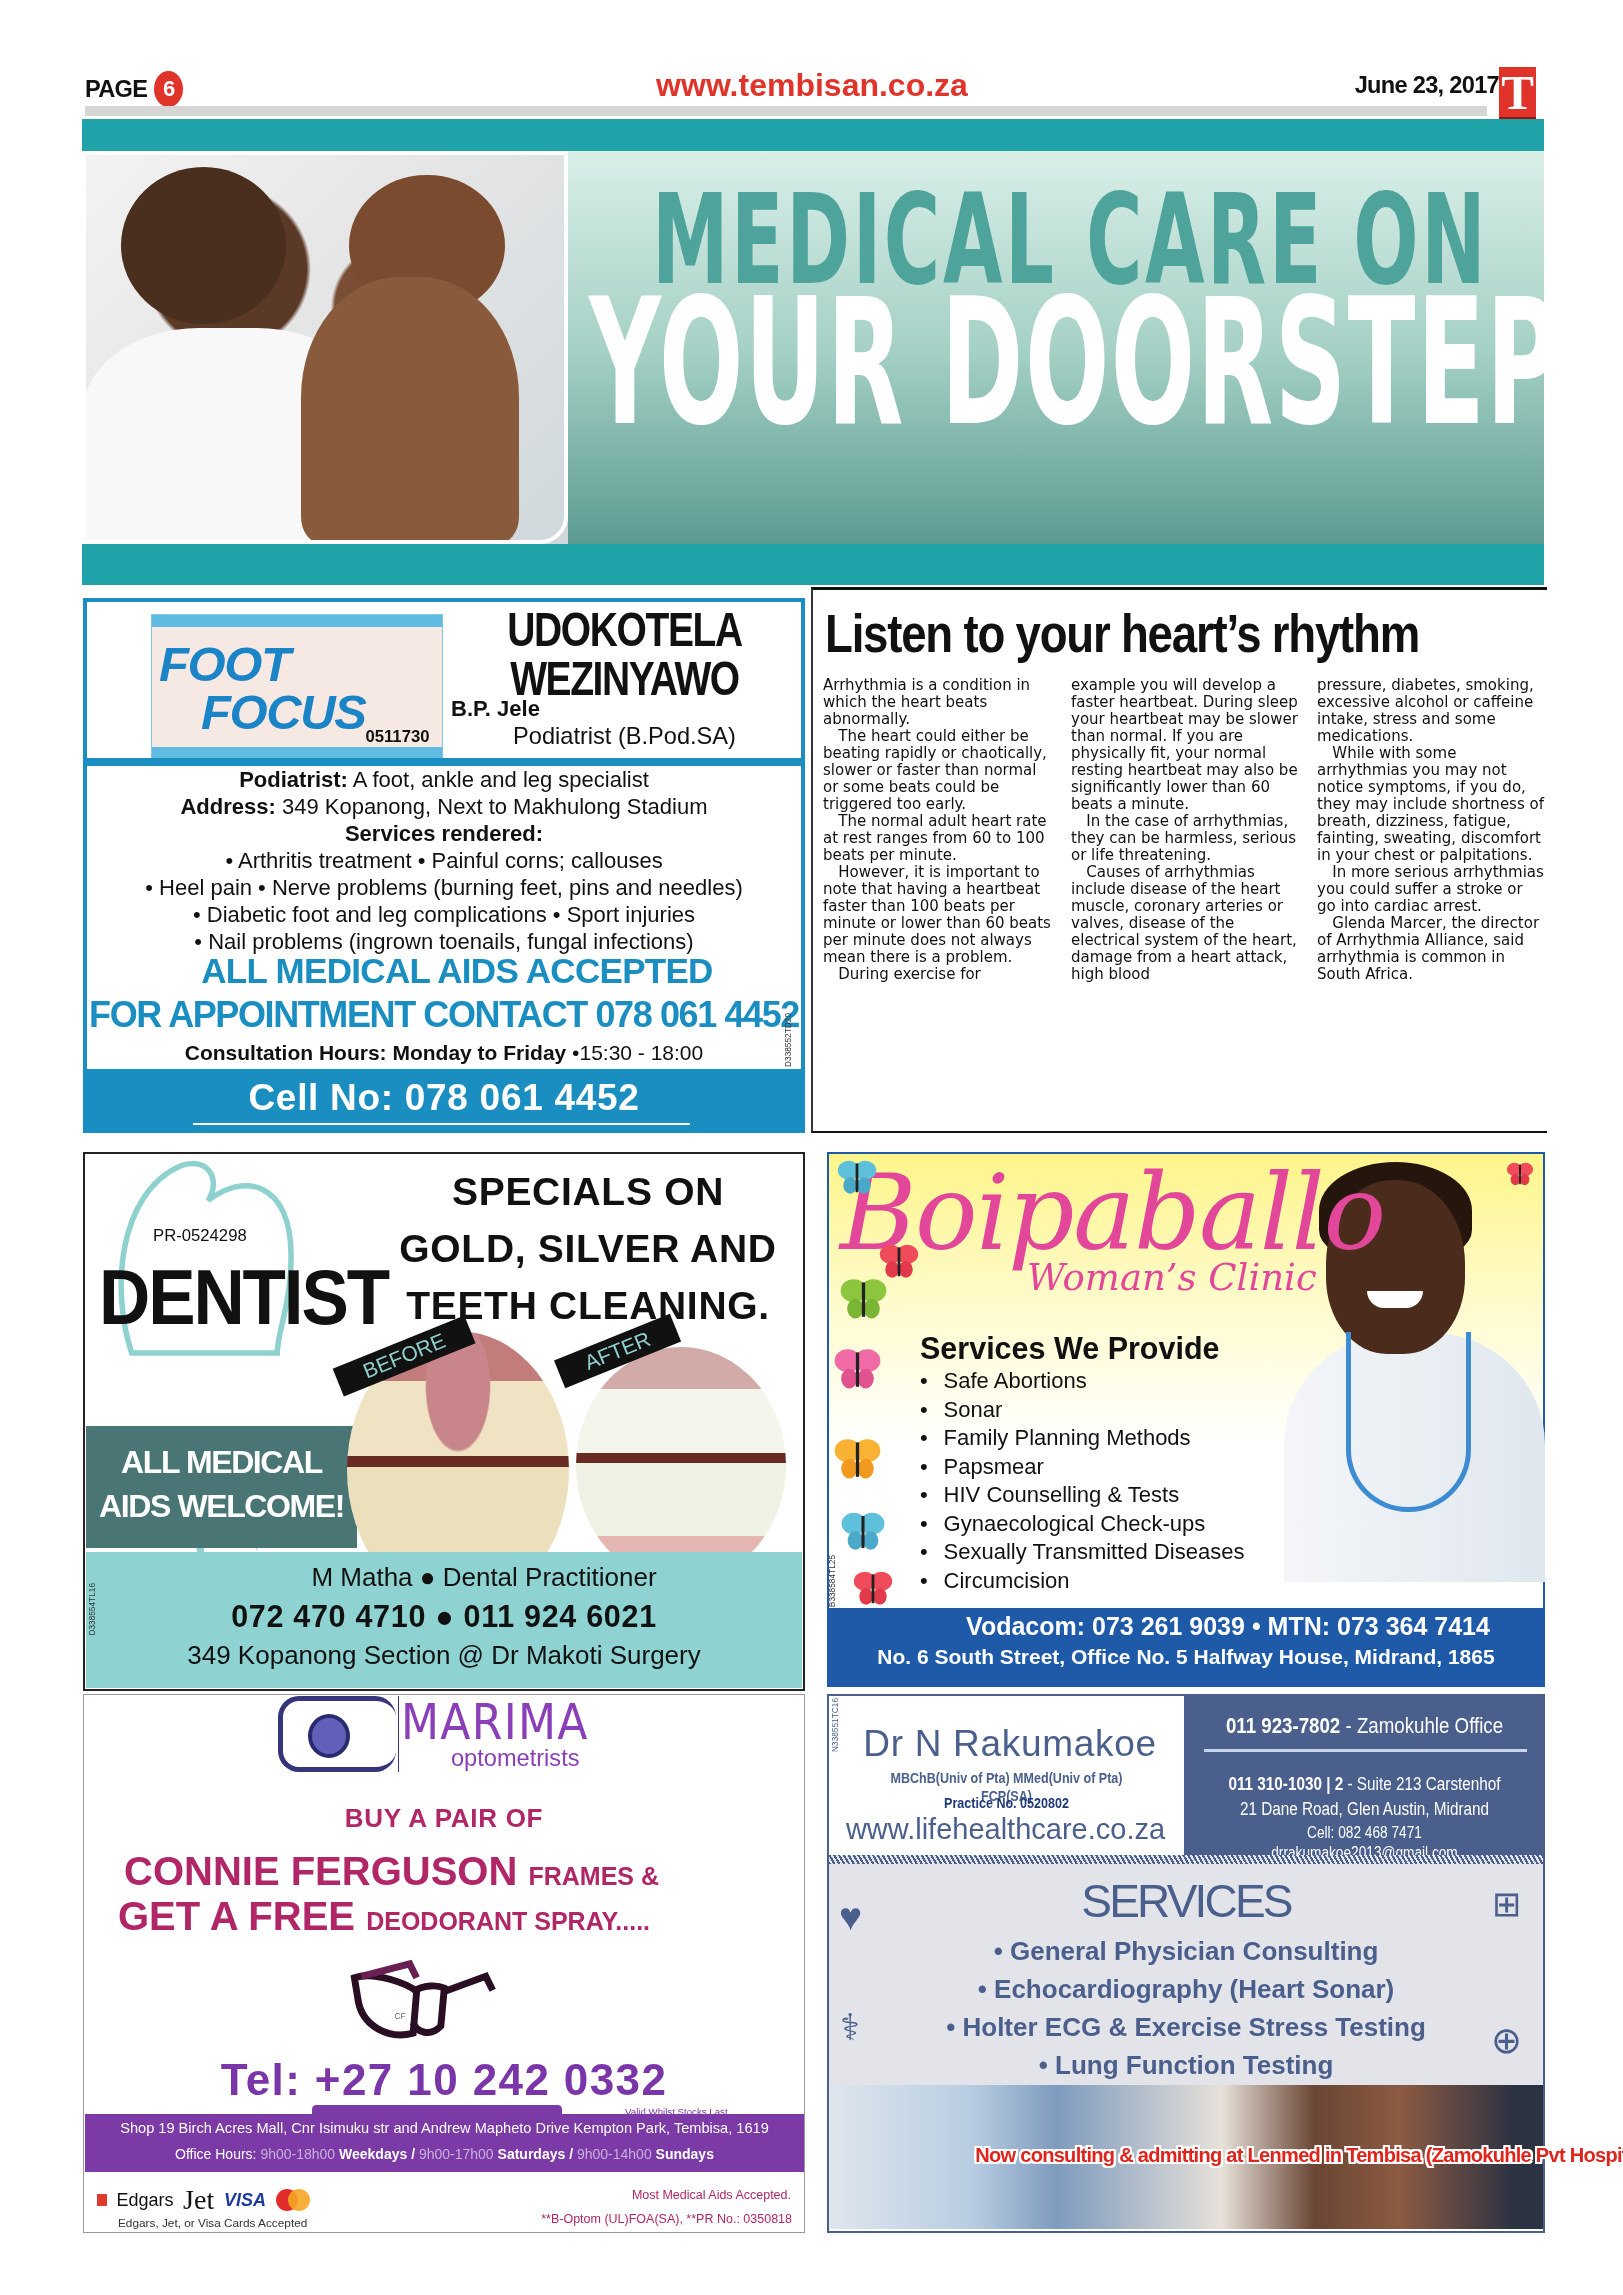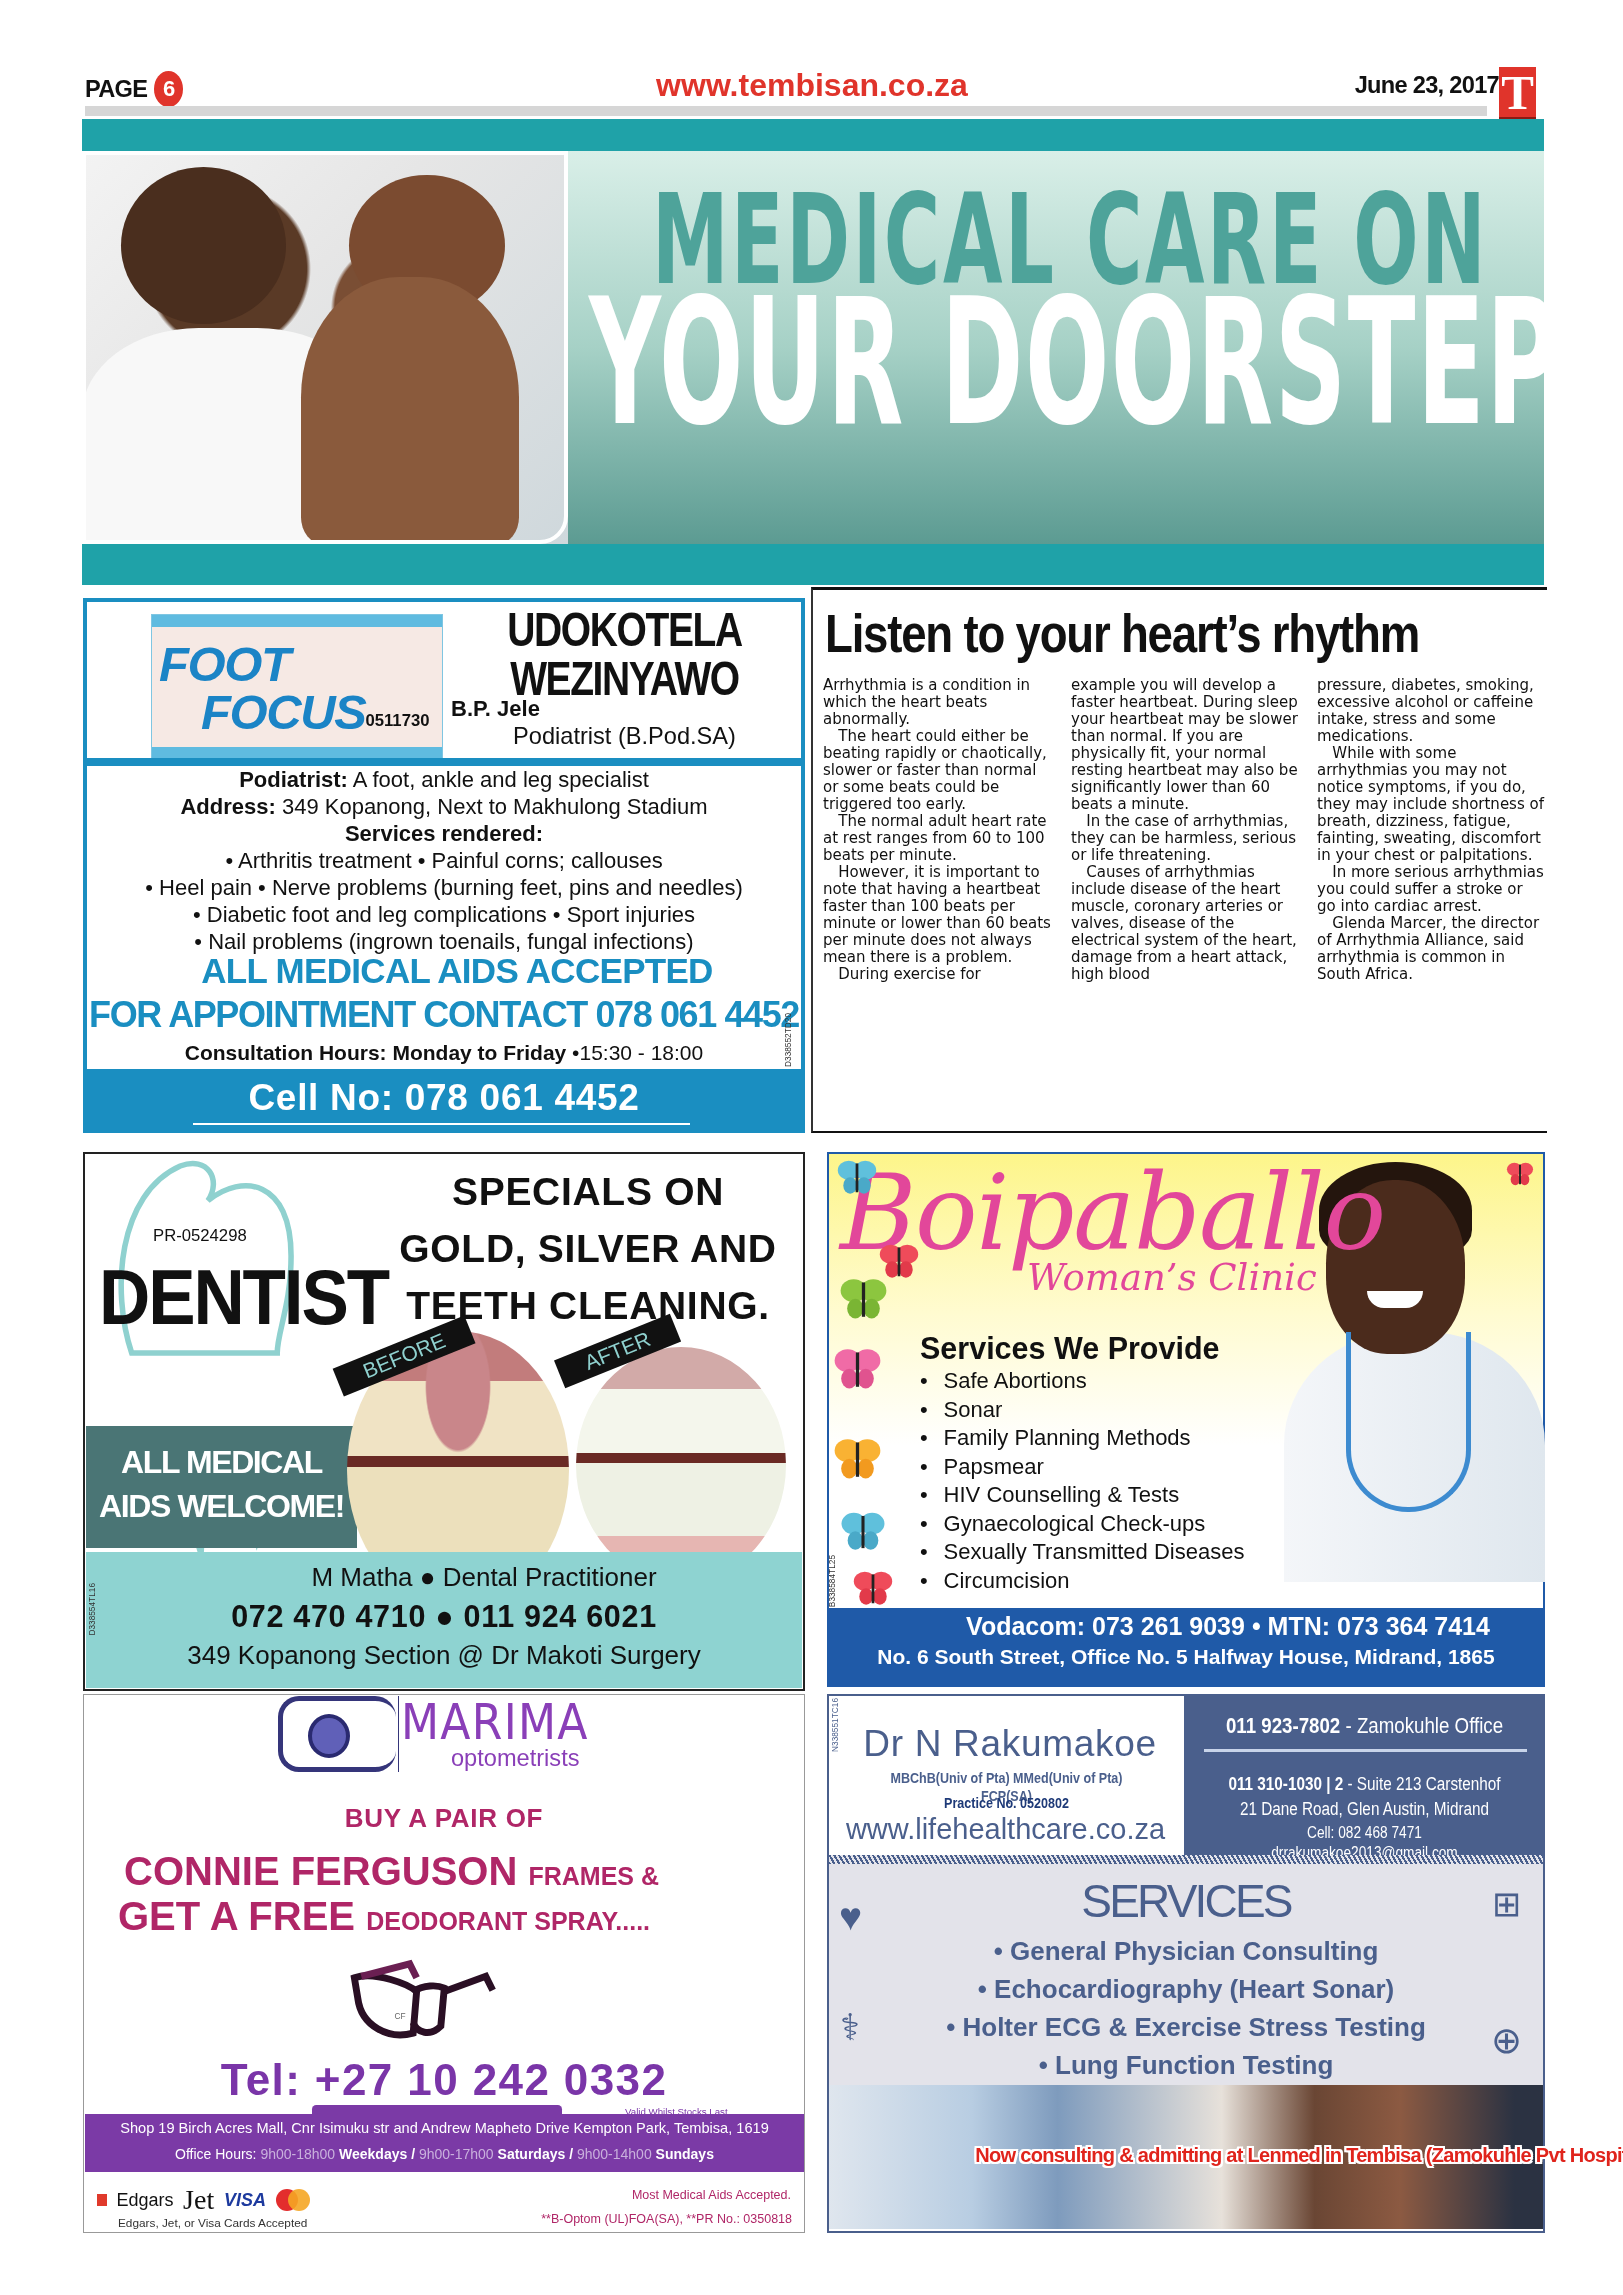--- a/index.html
+++ b/index.html
@@ -24,21 +24,21 @@
     .photo .head2 { position: absolute; left: 55%; top: 6%; width: 32%; height: 36%; background: #7b4b30; border-radius: 50%; }
     .photo-border { left: 82px; top: 151px; width: 486px; height: 393px; border: 4.2px solid #fff; border-radius: 0 0 28px 0; pointer-events: none; }
     .banner-t1 { left: 652px; top: 168px; font-family: "DejaVu Sans", sans-serif; font-weight: 700; font-size: 124px; color: #4ea39a; letter-spacing: 4.2px; transform: scaleX(0.62); transform-origin: left top; white-space: nowrap; }
     .banner-t2 { left: 589px; top: 276px; font-family: "DejaVu Sans", sans-serif; font-weight: 700; font-size: 174px; color: #ffffff; letter-spacing: 2.8px; transform: scaleX(0.57); transform-origin: left top; white-space: nowrap; line-height: 1; }
 
     
     .foot { left: 83px; top: 598px; width: 722px; height: 534px; border: 4.2px solid #1a8ec1; background: #fff; }
     .foot-logo { left: 151px; top: 614px; width: 292px; height: 146px; background: linear-gradient(180deg, #5fbbe0 0 8%, #f6e9e4 8% 92%, #5fbbe0 92%); border: 1.4px solid #7fc6e2; }
     .foot-logo .fw1 { position: absolute; left: 7px; top: 21px; font-size: 49px; font-style: italic; font-weight: 900; color: #1b84c6; letter-spacing: -1.4px; }
     .foot-logo .fw2 { position: absolute; left: 49px; top: 69px; font-size: 49px; font-style: italic; font-weight: 900; color: #1b84c6; letter-spacing: -1.4px; }
-    .foot-logo .num { position: absolute; right: 12.5px; bottom: 28px; font-size: 16.7px; font-weight: 700; color: #111; }
+    .foot-logo .num { position: absolute; right: 12.5px; bottom: 12px; font-size: 16.7px; font-weight: 700; color: #111; }
     .foot-title { left: 451px; top: 605px; width: 347px; text-align: center; font-weight: 900; font-size: 39px; line-height: 39px; transform: scaleY(1.25); transform-origin: top; letter-spacing: -1.4px; }
     .foot-name { left: 451px; top: 696px; width: 347px; text-align: left; font-weight: 700; font-size: 22px; }
     .foot-deg { left: 451px; top: 723px; width: 347px; text-align: center; font-size: 23.6px; }
     .foot-sep { left: 83px; top: 758px; width: 722px; height: 8.3px; background: #1a8ec1; }
     .foot-body { left: 87px; top: 766px; width: 714px; text-align: center; font-size: 22px; line-height: 27px; }
     .foot-body b { font-weight: 700; }
     .foot-blue1 { left: 100px; top: 951px; width: 714px; text-align: center; color: #1a8ec1; font-weight: 900; font-size: 35px; letter-spacing: -0.7px; }
     .foot-blue2 { left: 87px; top: 994px; width: 714px; text-align: center; color: #1a8ec1; font-weight: 900; font-size: 36px; letter-spacing: -1.4px; }
     .foot-hours { left: 87px; top: 1041px; width: 714px; text-align: center; font-size: 21px; }
     .foot-hours b { font-weight: 700; }

